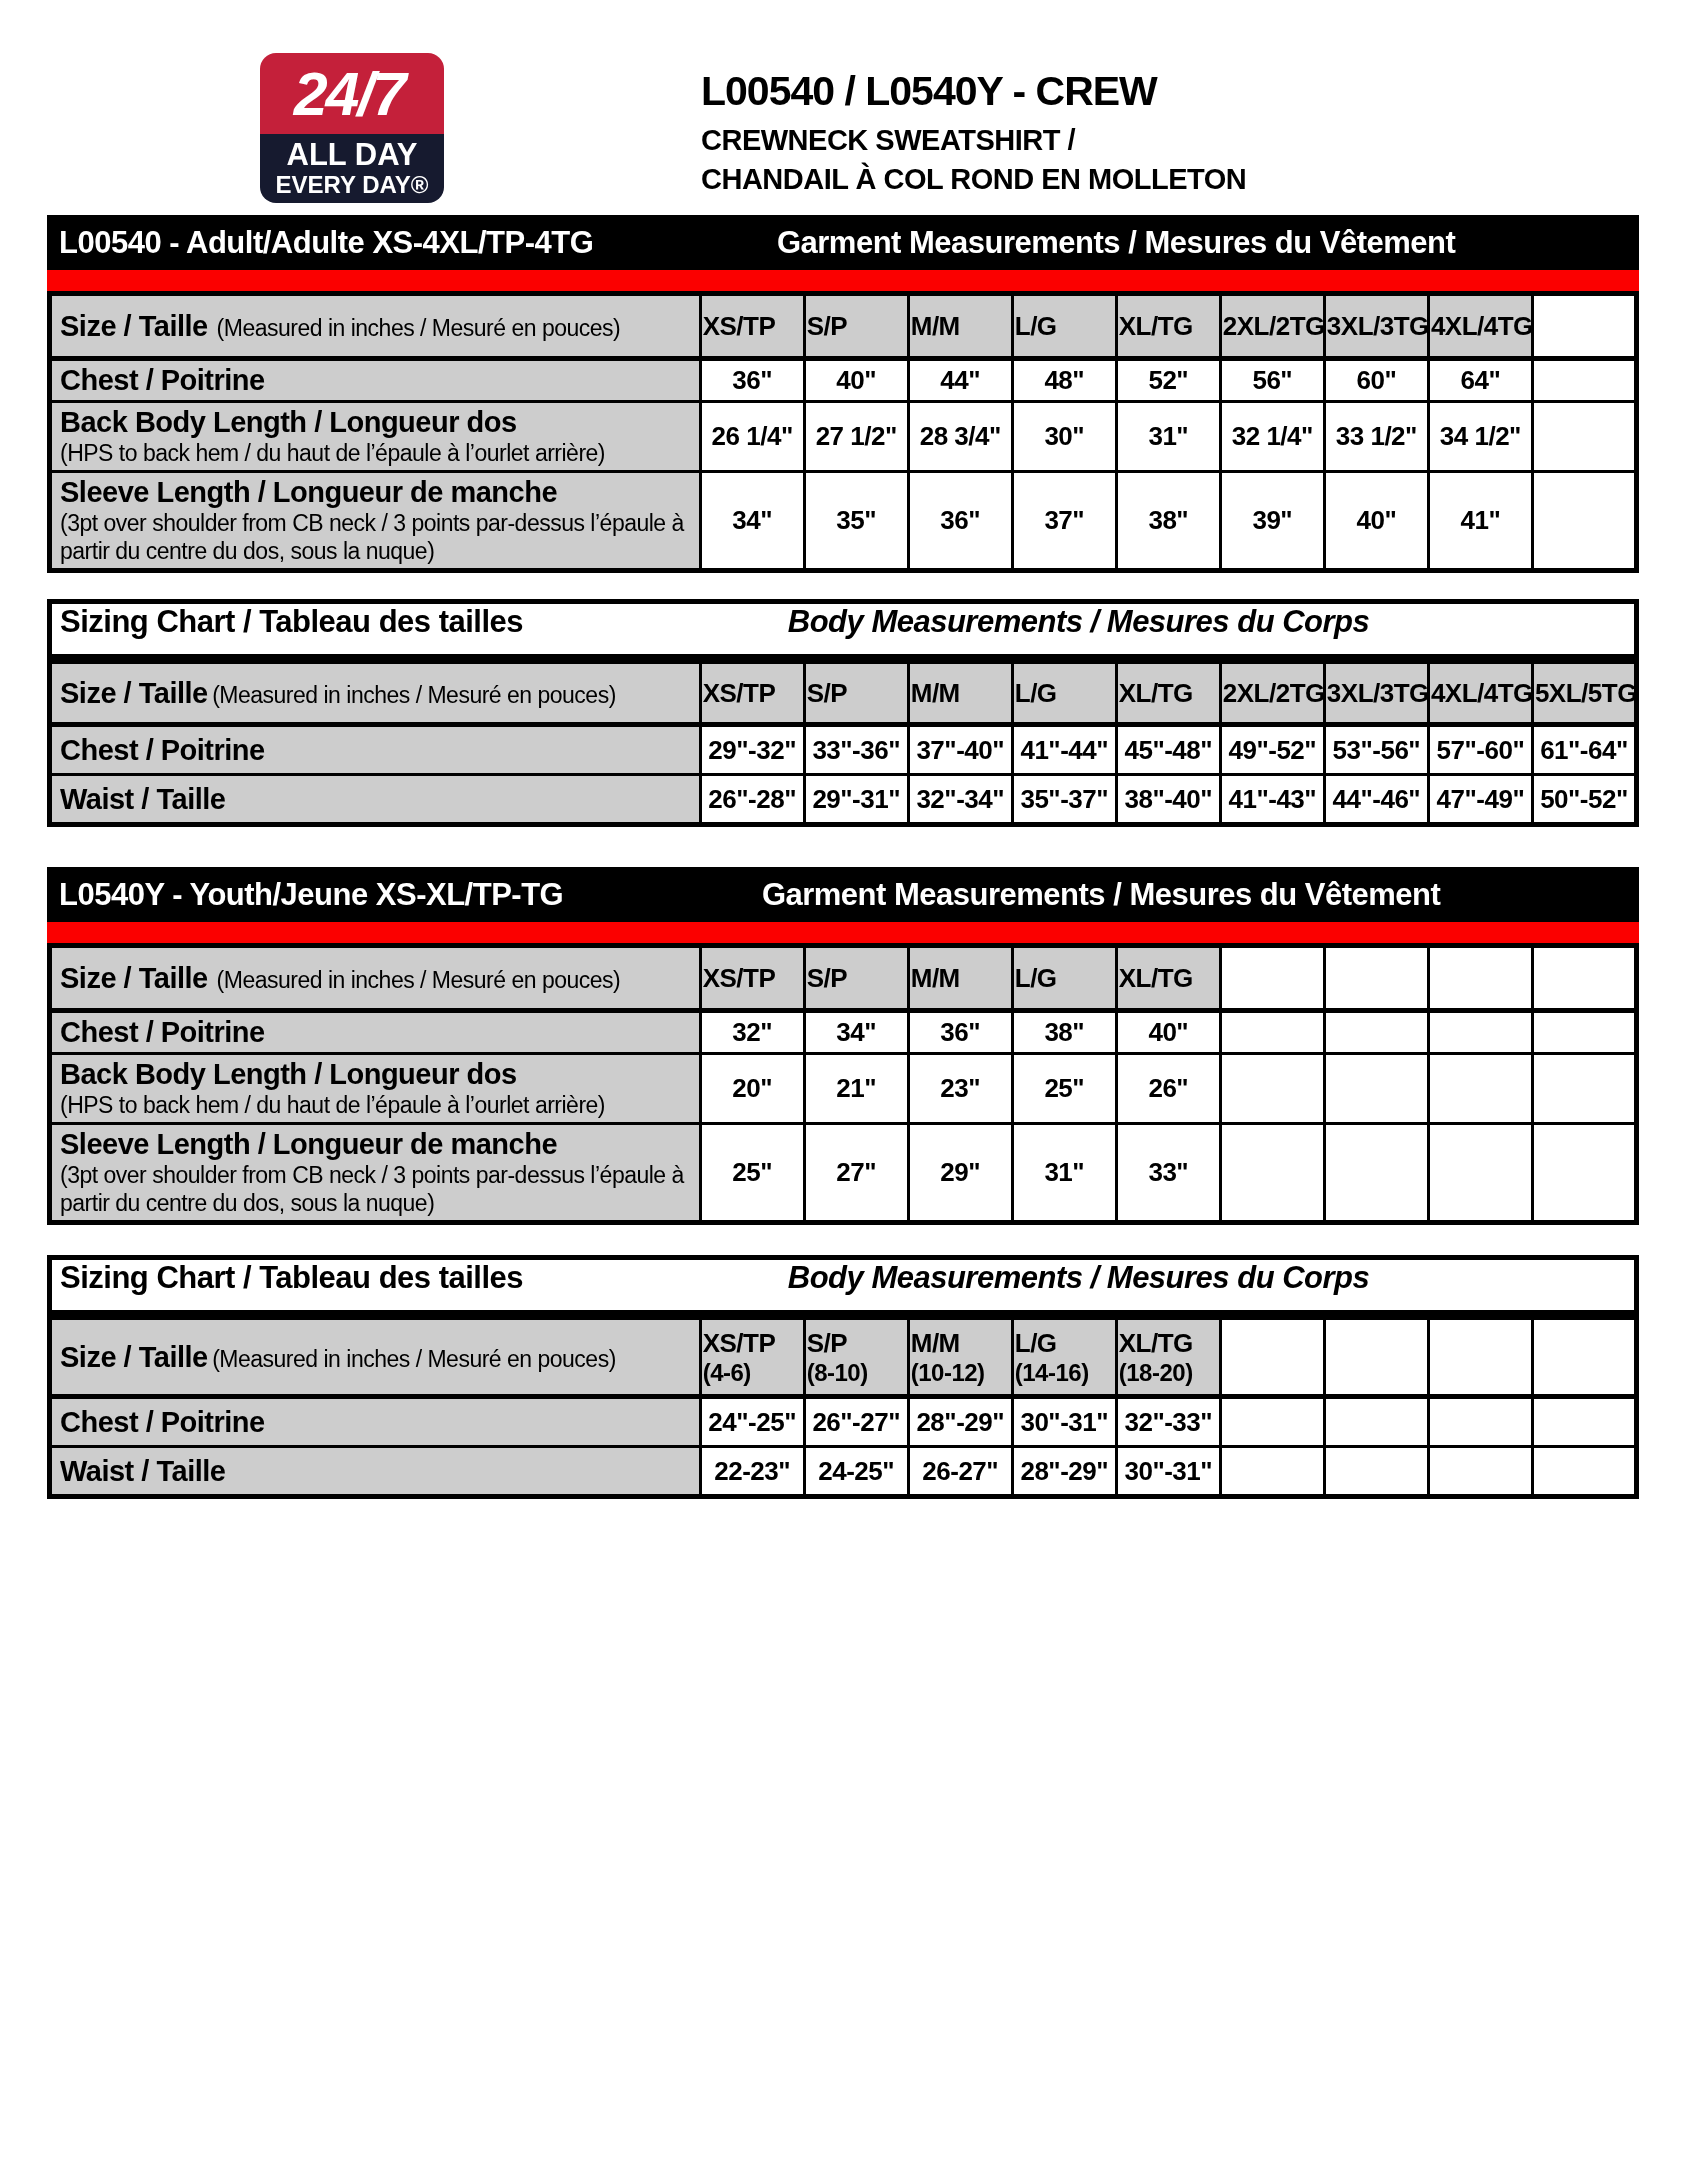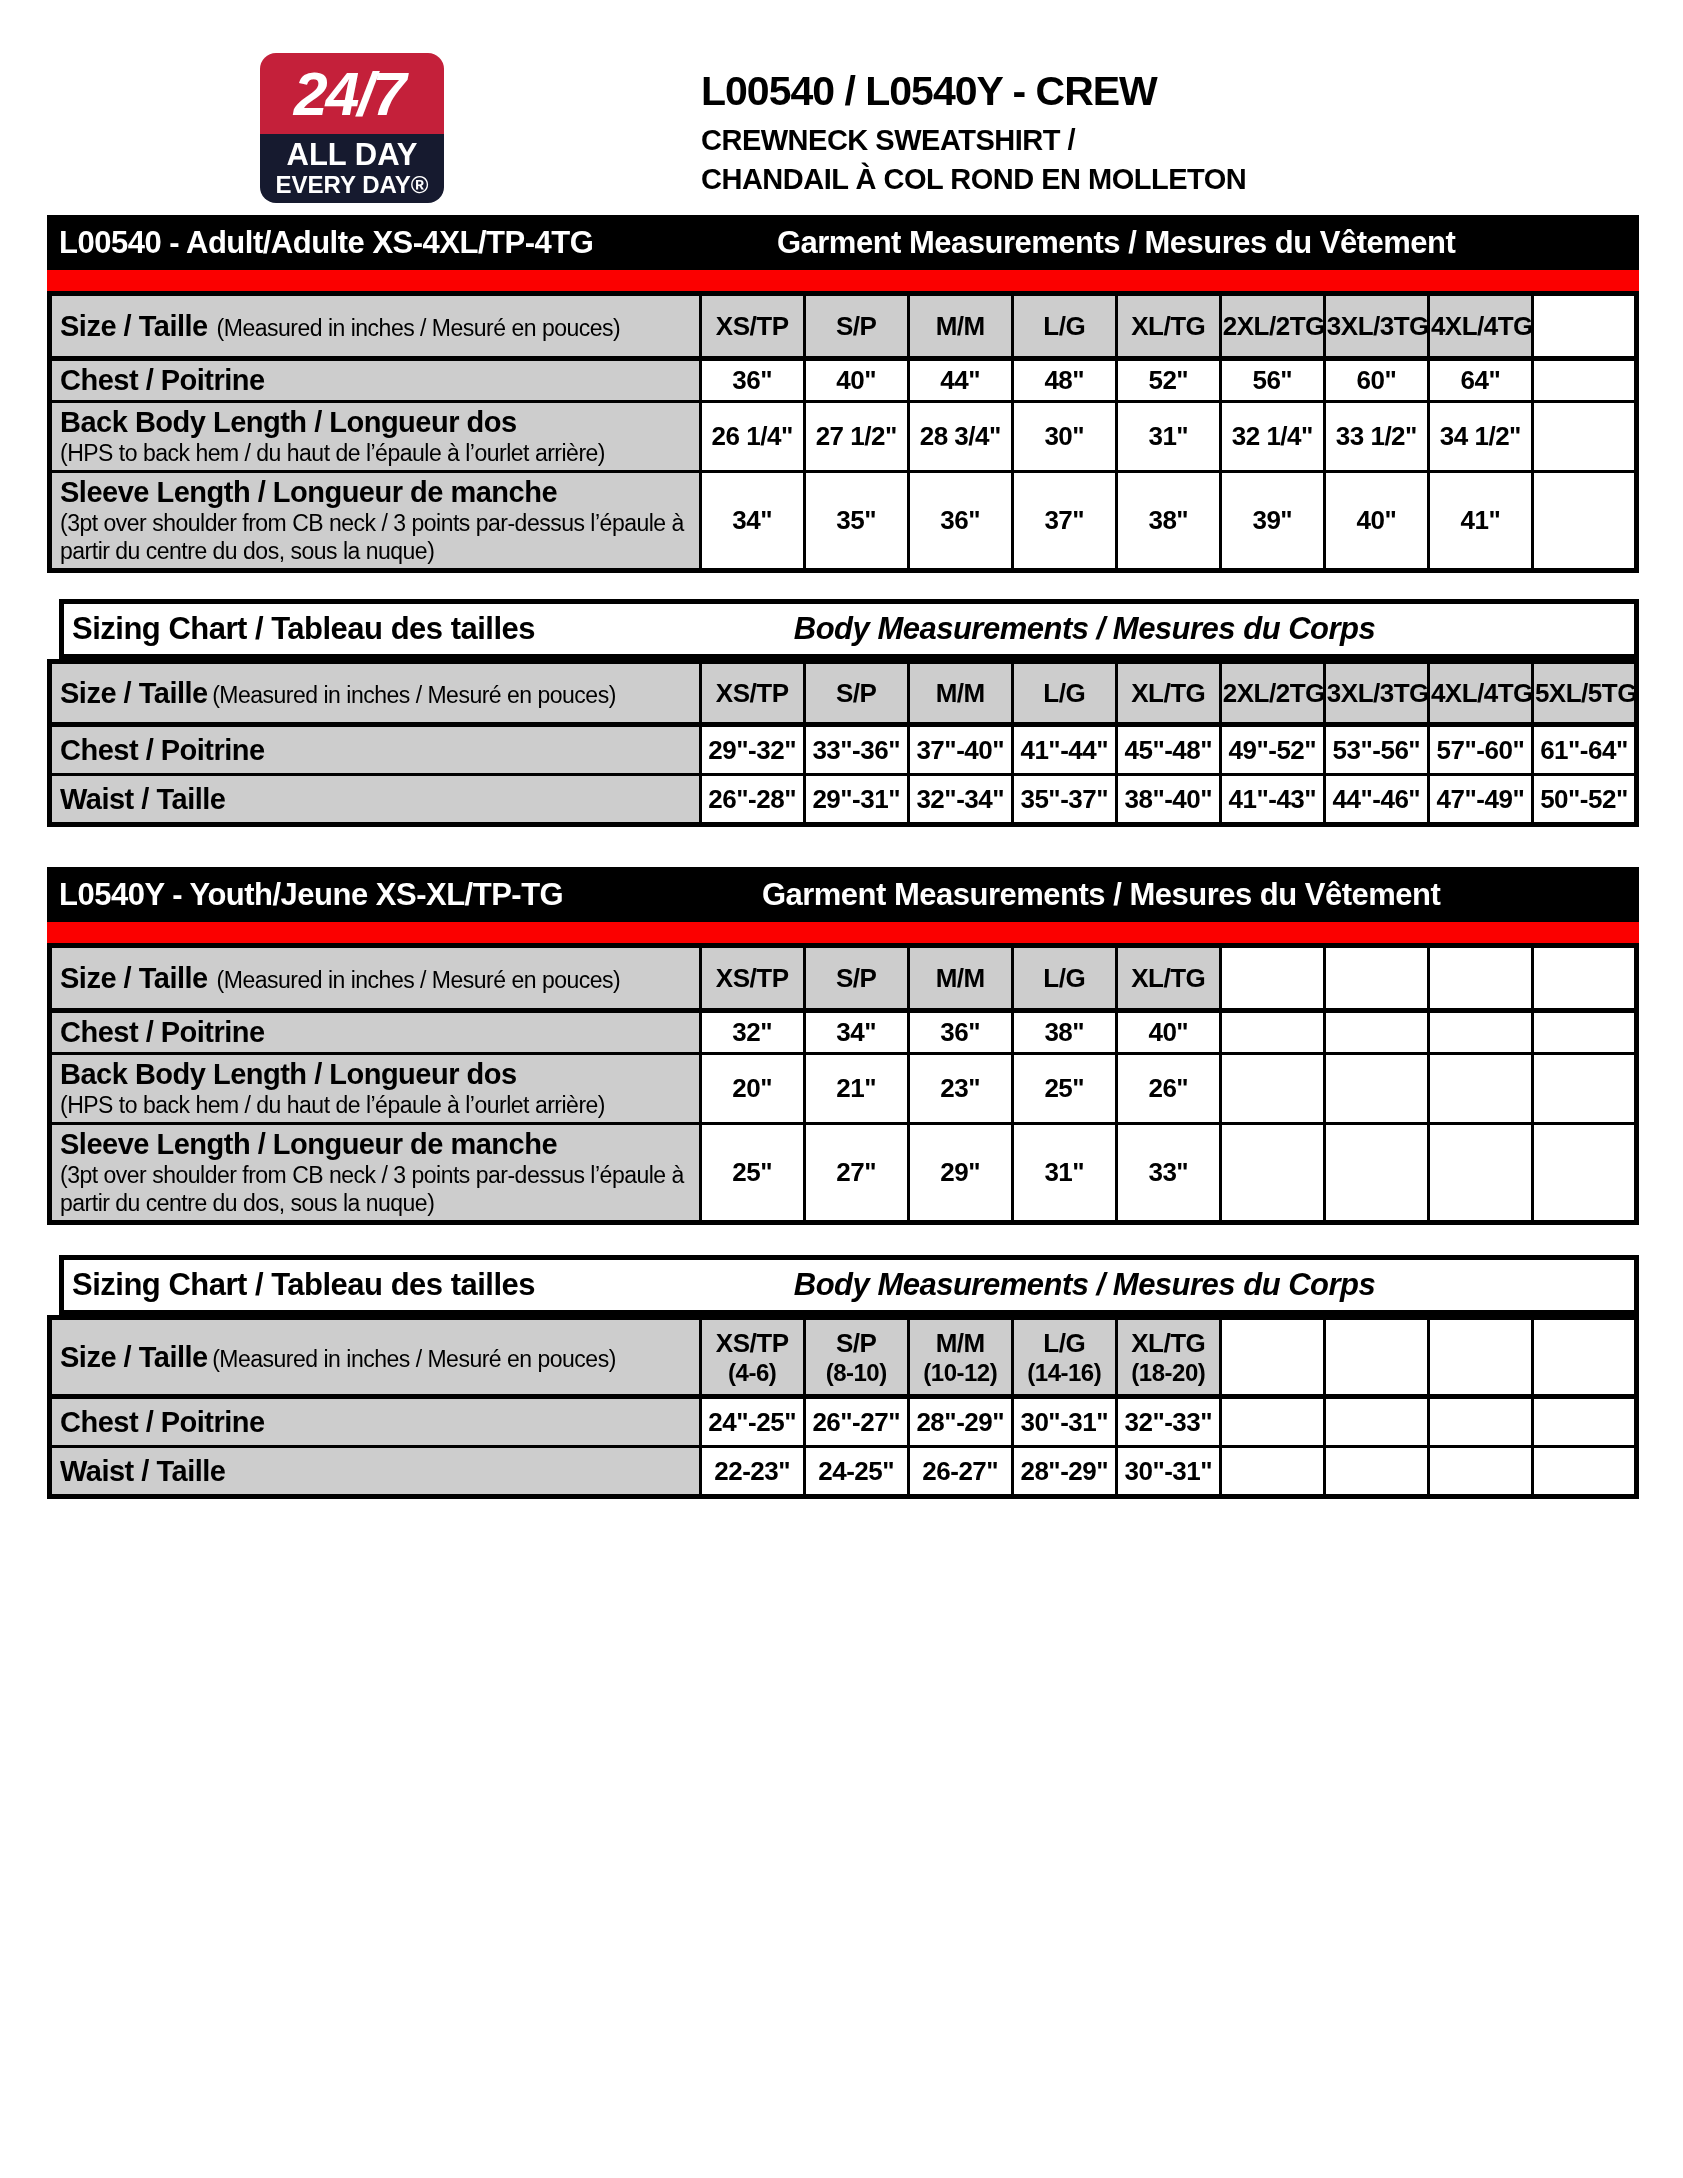--- a/index.html
+++ b/index.html
@@ -22,33 +22,33 @@
 
   
   .content { position:absolute; left:47px; top:215px; width:1592px; }
 
   .black-bar { background:#000; color:#fff; height:55px; display:flex; align-items:center;
                font-weight:bold; font-size:31px; letter-spacing:-0.5px; }
   .black-bar .bl { padding-left:12px; white-space:nowrap; }
   .black-bar .br { flex:1; text-align:center; white-space:nowrap; }
   .red-stripe { height:21px; background:#fb0000; }
 
-  .white-bar { background:#fff; border:5px solid #000; height:50px; display:flex; align-items:center;
-               font-weight:bold; font-size:31px; letter-spacing:-0.5px;margin-left:12px; }
+  .white-bar { background:#fff; border:5px solid #000; height:50px; display:flex; 
+               font-weight:bold; font-size:31px; letter-spacing:-0.5px; }
   .white-bar .bl { padding-left:8px; white-space:nowrap; }
   .white-bar .br { flex:1; text-align:center; white-space:nowrap;font-style:italic; }
 
   .gap26 { height:26px; } .gap40 { height:40px; } .gap30 { height:30px; }
 
   
   table.tbl { width:100%; border-collapse:collapse; table-layout:fixed; background:#fff;
               border:5px solid #000; }
   table.tbl td { border:3px solid #000; overflow:hidden; }
   td.lab { background:#cdcdcd; text-align:left; padding:3px 8px; }
-  td.hd  { background:#cdcdcd; text-align:center; font-weight:bold; font-size:26px; letter-spacing:-0.5px; }
+  td.hd  { background:#cdcdcd; text-align:left; font-weight:bold; font-size:26px; letter-spacing:-0.5px; }
   td.val { background:#ffffff; text-align:center; font-weight:bold; font-size:26px; letter-spacing:-0.5px; }
   tr.r-size td { border-bottom:5px solid #000; }
 
   .lbl-main { font-weight:bold; font-size:29px; letter-spacing:-0.5px; }
   .lbl-note { font-weight:normal; font-size:23px; letter-spacing:-0.5px; line-height:1.22; }
   .hd-sub { font-weight:bold; font-size:24px; }
 
   tr.h66 { height:65px; } tr.h42 { height:42px; } tr.h60 { height:59px; } tr.h82 { height:81px; }
   tr.h64 { height:63px; } tr.h50 { height:50px; } tr.h80 { height:79px; }
 </style>

